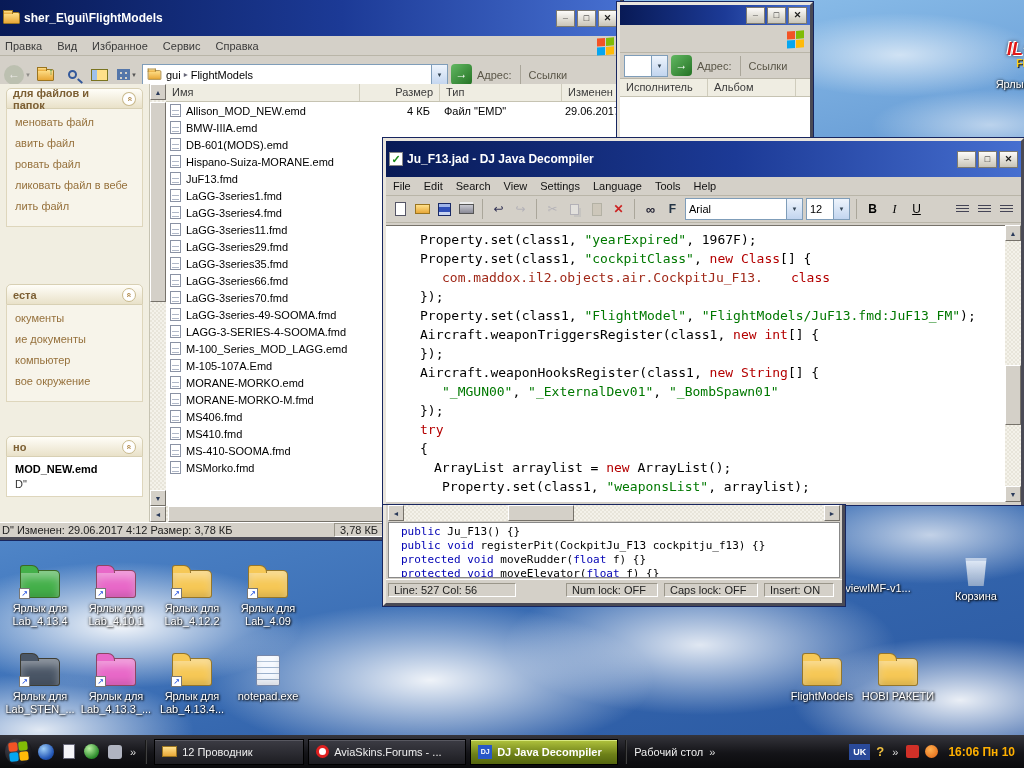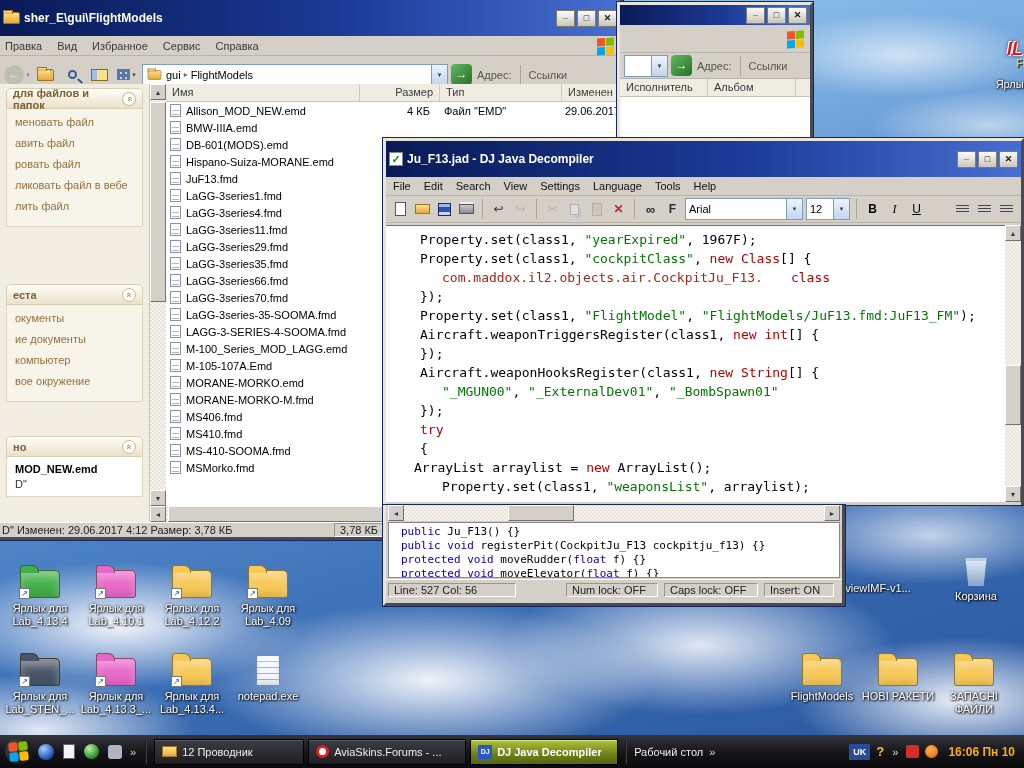--- a/index.html
+++ b/index.html
@@ -237,26 +237,20 @@
       <div class="dlabel">FlightModels</div>
     </div>
 
     <div class="dcell">
       <div class="dico-wrap">
         <div class="dico folder" style="background-color: rgb(246, 200, 86);"></div>
       </div>
       <div class="dlabel">НОВІ РАКЕТИ</div>
     </div>
 
-    <div class="dcell">
-      <div class="dico-wrap">
-        <div class="dico folder" style="background-color: rgb(246, 200, 86);"></div>
-      </div>
-      <div class="dlabel">ЗАПАСНІ ФАЙЛИ</div>
-    </div>
   </div>
 
 <div class="dcell abs" style="left:988px;top:34px;width:70px">
   <div class="il2logo">
     <span class="il2a">IL·2</span>
     <span class="il2b">FB</span>
   </div>
   <div class="dlabel">Ярлык для</div>
 </div>
 
@@ -476,21 +470,21 @@
       <div class="frow">
         <span class="doc"></span>
         <span class="fname">LaGG-3series70.fmd</span>
         <span class="fsize"></span>
         <span class="ftype"></span>
         <span class="fmod"></span>
       </div>
 
       <div class="frow">
         <span class="doc"></span>
-        <span class="fname">LaGG-3series-35-SOOMA.fmd</span>
+        <span class="fname">LaGG-3series-49-SOOMA.fmd</span>
         <span class="fsize"></span>
         <span class="ftype"></span>
         <span class="fmod"></span>
       </div>
 
       <div class="frow">
         <span class="doc"></span>
         <span class="fname">LAGG-3-SERIES-4-SOOMA.fmd</span>
         <span class="fsize"></span>
         <span class="ftype"></span>
@@ -689,21 +683,21 @@
       <div class="tok-line" style="padding-left: 56px;"><span style="color: rgb(160, 40, 24);">com.maddox.il2.objects.air.CockpitJu_F13.</span><span style="color: rgb(180, 0, 0); margin-left: 28px;">class</span></div>
       <div class="tok-line" style="padding-left: 34px;"><span style="color: rgb(0, 0, 0);">});</span></div>
       <div class="tok-line" style="padding-left: 34px;"><span style="color: rgb(0, 0, 0);">Property.set(class1, </span><span style="color: rgb(0, 120, 0);">"FlightModel"</span><span style="color: rgb(0, 0, 0);">, </span><span style="color: rgb(0, 120, 0);">"FlightModels/JuF13.fmd:JuF13_FM"</span><span style="color: rgb(0, 0, 0);">);</span></div>
       <div class="tok-line" style="padding-left: 34px;"><span style="color: rgb(0, 0, 0);">Aircraft.weaponTriggersRegister(class1, </span><span style="color: rgb(180, 0, 0);">new int</span><span style="color: rgb(0, 0, 0);">[] {</span></div>
       <div class="tok-line" style="padding-left: 34px;"><span style="color: rgb(0, 0, 0);">});</span></div>
       <div class="tok-line" style="padding-left: 34px;"><span style="color: rgb(0, 0, 0);">Aircraft.weaponHooksRegister(class1, </span><span style="color: rgb(180, 0, 0);">new String</span><span style="color: rgb(0, 0, 0);">[] {</span></div>
       <div class="tok-line" style="padding-left: 56px;"><span style="color: rgb(0, 120, 0);">"_MGUN00"</span><span style="color: rgb(0, 0, 0);">, </span><span style="color: rgb(0, 120, 0);">"_ExternalDev01"</span><span style="color: rgb(0, 0, 0);">, </span><span style="color: rgb(0, 120, 0);">"_BombSpawn01"</span></div>
       <div class="tok-line" style="padding-left: 34px;"><span style="color: rgb(0, 0, 0);">});</span></div>
       <div class="tok-line" style="padding-left: 34px;"><span style="color: rgb(180, 0, 0);">try</span></div>
       <div class="tok-line" style="padding-left: 34px;"><span style="color: rgb(0, 0, 0);">{</span></div>
-      <div class="tok-line" style="padding-left: 28px;"><span style="color: rgb(0, 0, 0);">ArrayList arraylist = </span><span style="color: rgb(180, 0, 0);">new</span><span style="color: rgb(0, 0, 0);"> ArrayList();</span></div>
+      <div class="tok-line" style="padding-left: 48px;"><span style="color: rgb(0, 0, 0);">ArrayList arraylist = </span><span style="color: rgb(180, 0, 0);">new</span><span style="color: rgb(0, 0, 0);"> ArrayList();</span></div>
       <div class="tok-line" style="padding-left: 56px;"><span style="color: rgb(0, 0, 0);">Property.set(class1, </span><span style="color: rgb(0, 120, 0);">"weaponsList"</span><span style="color: rgb(0, 0, 0);">, arraylist);</span></div>
     </div>
   <div class="sbV" style="right:0;top:84px;width:16px;height:277px">
     <span class="sb-arrow" style="top:0;left:0">▲</span>
     <span class="sb-thumb" style="left:0;top:140px;width:16px;height:60px"></span>
     <span class="sb-arrow" style="bottom:0;left:0">▼</span>
   </div>
 </div>
 
 <div class="win" style="left:383px;top:505px;width:462px;height:101px;border-top:none;z-index:5">

